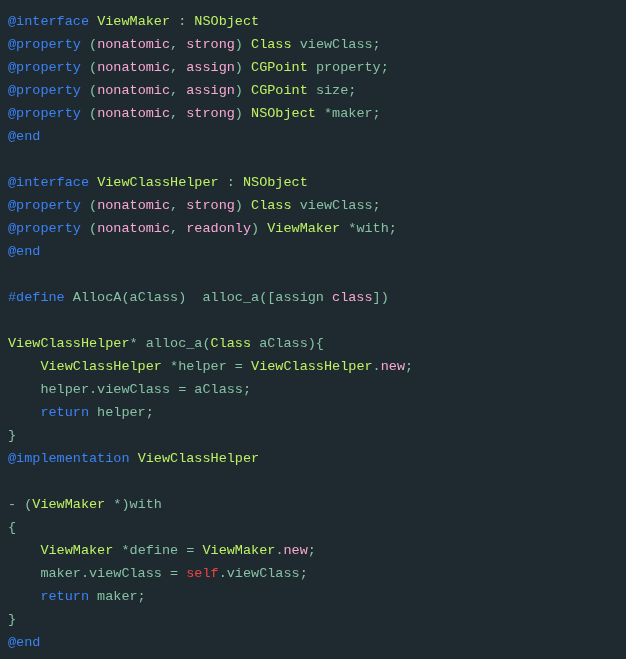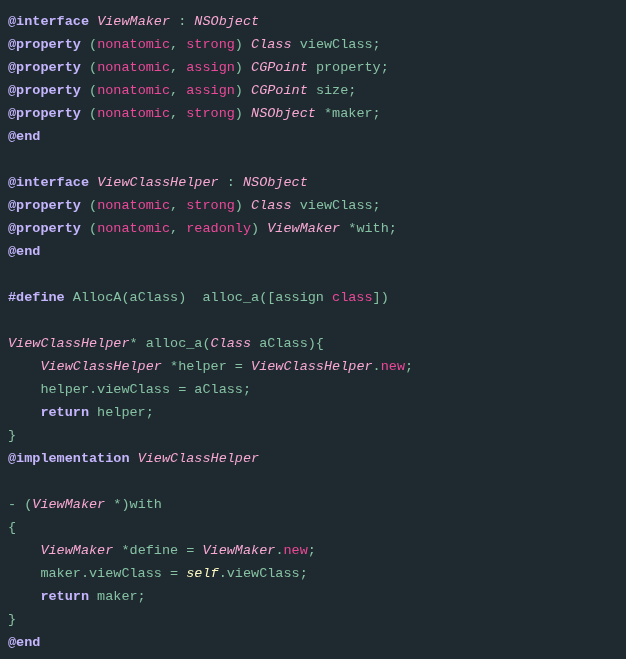--- a/index.html
+++ b/index.html
@@ -12,25 +12,25 @@
   }
   pre.code {
     margin: 0;
     padding: 10px 8px;
     font-family: Consolas, "Courier New", monospace;
     font-size: 13.5px;
     line-height: 23px;
     color: #86c2a3;
     white-space: pre;
   }
-  .kw    { color: #c4b5fd; font-weight: bold; }   
-  .type  { color: #f9a8d4; font-style: italic; }   
+  .kw    { color: #3b82f6; }   
+  .type  { color: #bef264; }   
   .ident { color: #86c2a3; }   
-  .self  { color: #fef9c3; font-style: italic; }   
-  .attr  { color: #ec4899; }   
+  .self  { color: #ef4444; }   
+  .attr  { color: #f9a8d4; }   
 </style>
 </head>
 <body>
 
 <pre class="code" id="code-block"><span><span class="kw">@interface</span><span class="ident"> </span><span class="type">ViewMaker</span><span class="ident"> : </span><span class="type">NSObject</span></span>
 <span><span class="kw">@property</span><span class="ident"> (</span><span class="attr">nonatomic</span><span class="ident">, </span><span class="attr">strong</span><span class="ident">) </span><span class="type">Class</span><span class="ident"> viewClass;</span></span>
 <span><span class="kw">@property</span><span class="ident"> (</span><span class="attr">nonatomic</span><span class="ident">, </span><span class="attr">assign</span><span class="ident">) </span><span class="type">CGPoint</span><span class="ident"> property;</span></span>
 <span><span class="kw">@property</span><span class="ident"> (</span><span class="attr">nonatomic</span><span class="ident">, </span><span class="attr">assign</span><span class="ident">) </span><span class="type">CGPoint</span><span class="ident"> size;</span></span>
 <span><span class="kw">@property</span><span class="ident"> (</span><span class="attr">nonatomic</span><span class="ident">, </span><span class="attr">strong</span><span class="ident">) </span><span class="type">NSObject</span><span class="ident"> *maker;</span></span>
 <span><span class="kw">@end</span></span>

